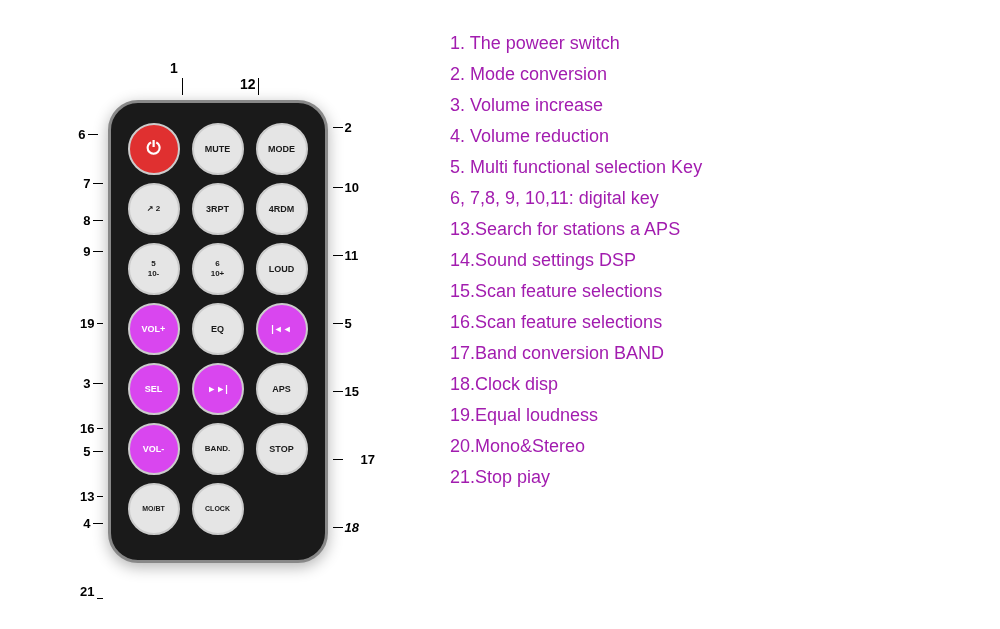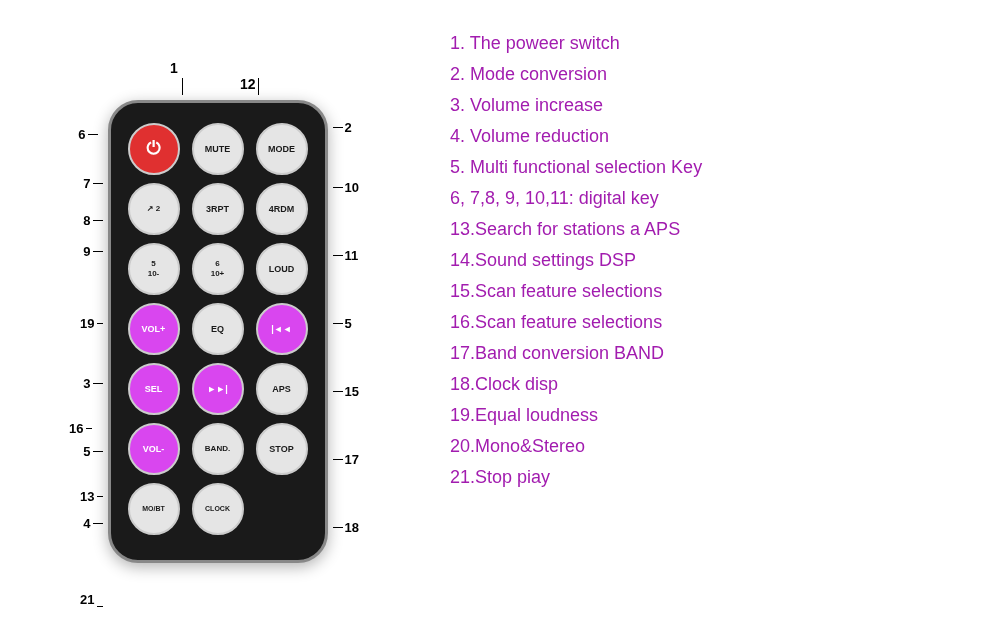--- a/index.html
+++ b/index.html
@@ -147,21 +147,21 @@
             <span style="font-size:13px; font-weight:bold;">19</span>
             <div style="width:6px; height:1px; background:#000; margin-left:2px;"></div>
           </div>
         </div>
 
         <div style="height:68px; position:relative;">
           <div style="position:absolute; top:4px; right:0; display:flex; align-items:center;">
             <span style="font-size:13px; font-weight:bold;">3</span>
             <div style="width:10px; height:1px; background:#000; margin-left:2px;"></div>
           </div>
-          <div style="position:absolute; bottom:4px; right:11px; display:flex; align-items:center;">
+          <div style="position:absolute; bottom:4px; right:0; display:flex; align-items:center;">
             <span style="font-size:13px; font-weight:bold;">16</span>
             <div style="width:6px; height:1px; background:#000; margin-left:2px;"></div>
           </div>
         </div>
 
         <div style="height:68px; position:relative;">
           <div style="position:absolute; top:4px; right:0; display:flex; align-items:center;">
             <span style="font-size:13px; font-weight:bold;">5</span>
             <div style="width:10px; height:1px; background:#000; margin-left:2px;"></div>
           </div>
@@ -172,21 +172,21 @@
         </div>
 
         <div style="height:68px; position:relative;">
           <div style="position:absolute; top:8px; right:0; display:flex; align-items:center;">
             <span style="font-size:13px; font-weight:bold;">4</span>
             <div style="width:10px; height:1px; background:#000; margin-left:2px;"></div>
           </div>
         </div>
 
         <div style="height:68px; position:relative;">
-          <div style="position:absolute; top:16px; right:0; display:flex; align-items:flex-end;">
+          <div style="position:absolute; top:8px; right:0; display:flex; align-items:flex-end;">
             <span style="font-size:13px; font-weight:bold;">21</span>
             <div style="width:6px; height:1px; background:#000; margin-left:2px;"></div>
           </div>
         </div>
 
       </div>
 
       <div class="remote-body">
         <div class="button-grid">
 
@@ -250,30 +250,30 @@
         </div>
 
         <div style="height:68px; position:relative;">
           <div style="position:absolute; top:12px; left:0; display:flex; align-items:center;">
             <div style="width:10px; height:1px; background:#000; margin-right:2px;"></div>
             <span style="font-size:13px; font-weight:bold;">15</span>
           </div>
         </div>
 
         <div style="height:68px; position:relative;">
-          <div style="position:absolute; top:12px; left:0; display:flex; align-items:center;">
+          <div style="position:absolute; top:12px; left:0; display:flex; align-items:center;gap:16px;">
             <div style="width:10px; height:1px; background:#000; margin-right:2px;"></div>
             <span style="font-size:13px; font-weight:bold;">17</span>
           </div>
         </div>
 
         <div style="height:68px; position:relative;">
           <div style="position:absolute; top:12px; left:0; display:flex; align-items:center;">
             <div style="width:10px; height:1px; background:#000; margin-right:2px;"></div>
-            <span style="font-size:13px; font-weight:bold;">18</span>
+            <span style="font-size:13px; font-weight:bold;font-style:italic;">18</span>
           </div>
         </div>
       </div>
 
     </div>
   </div>
 
   <div class="info-section">
     <ul class="info-list">
       <li>1. The poweer switch</li>

